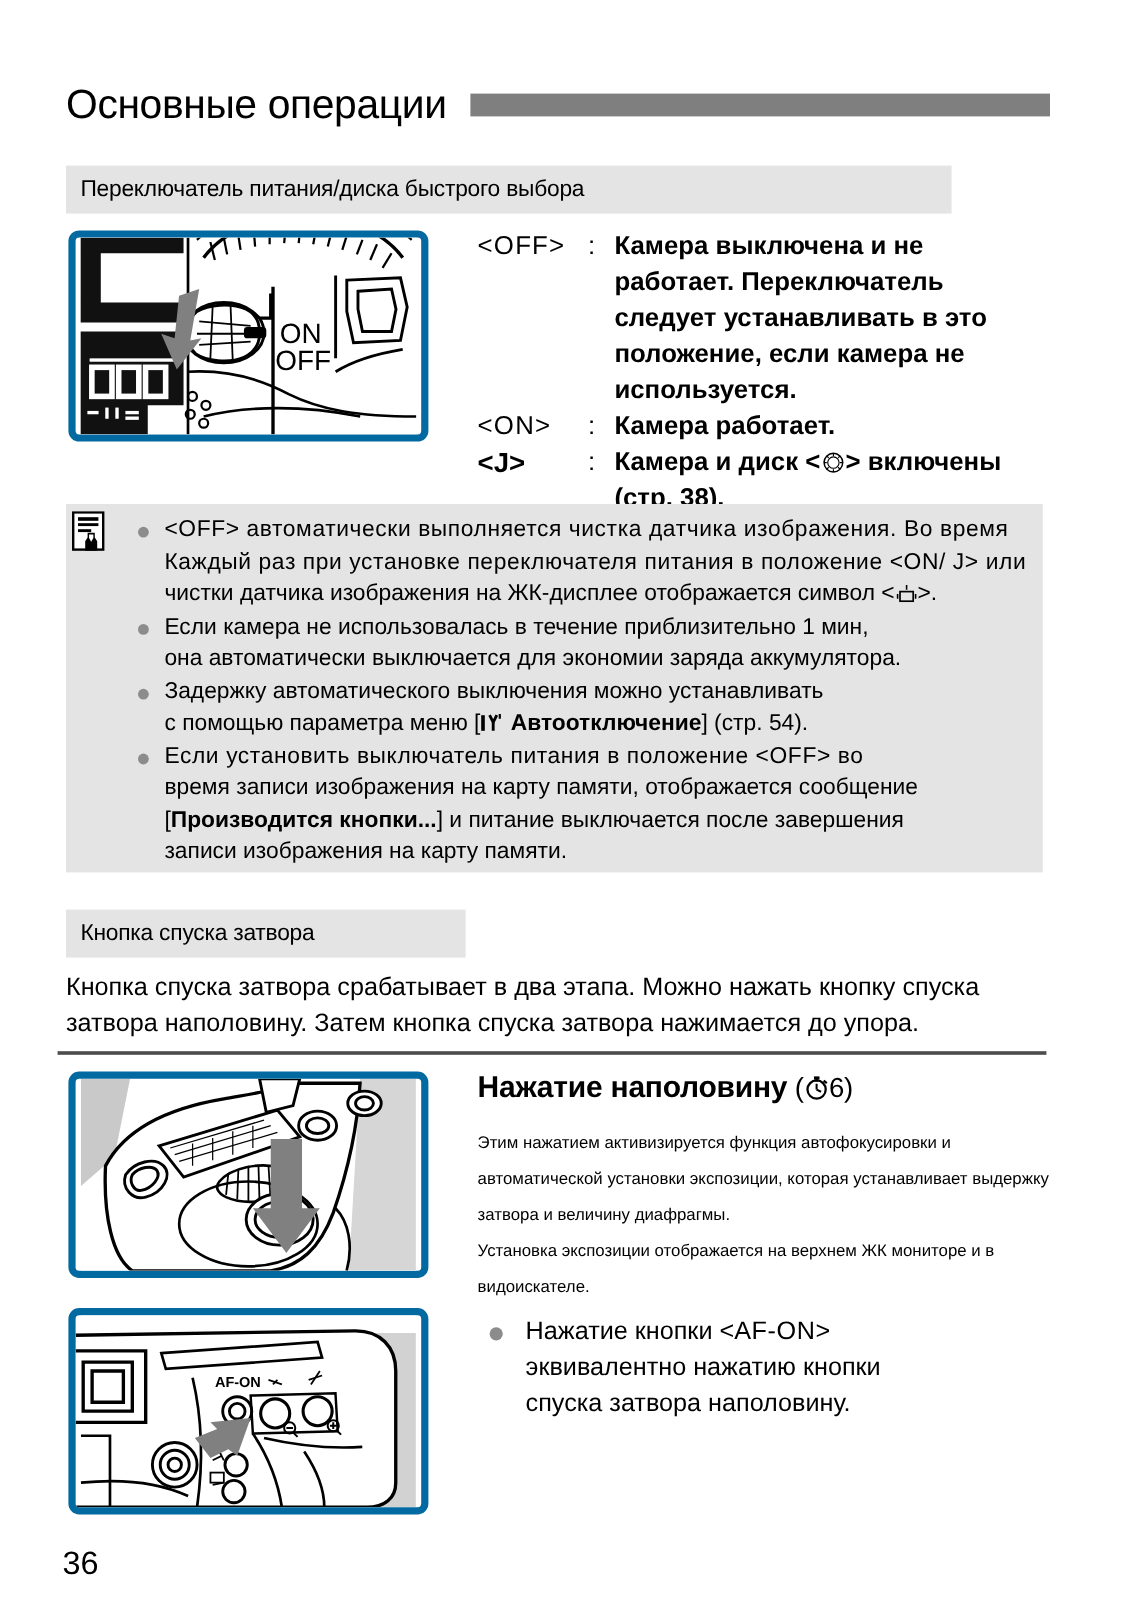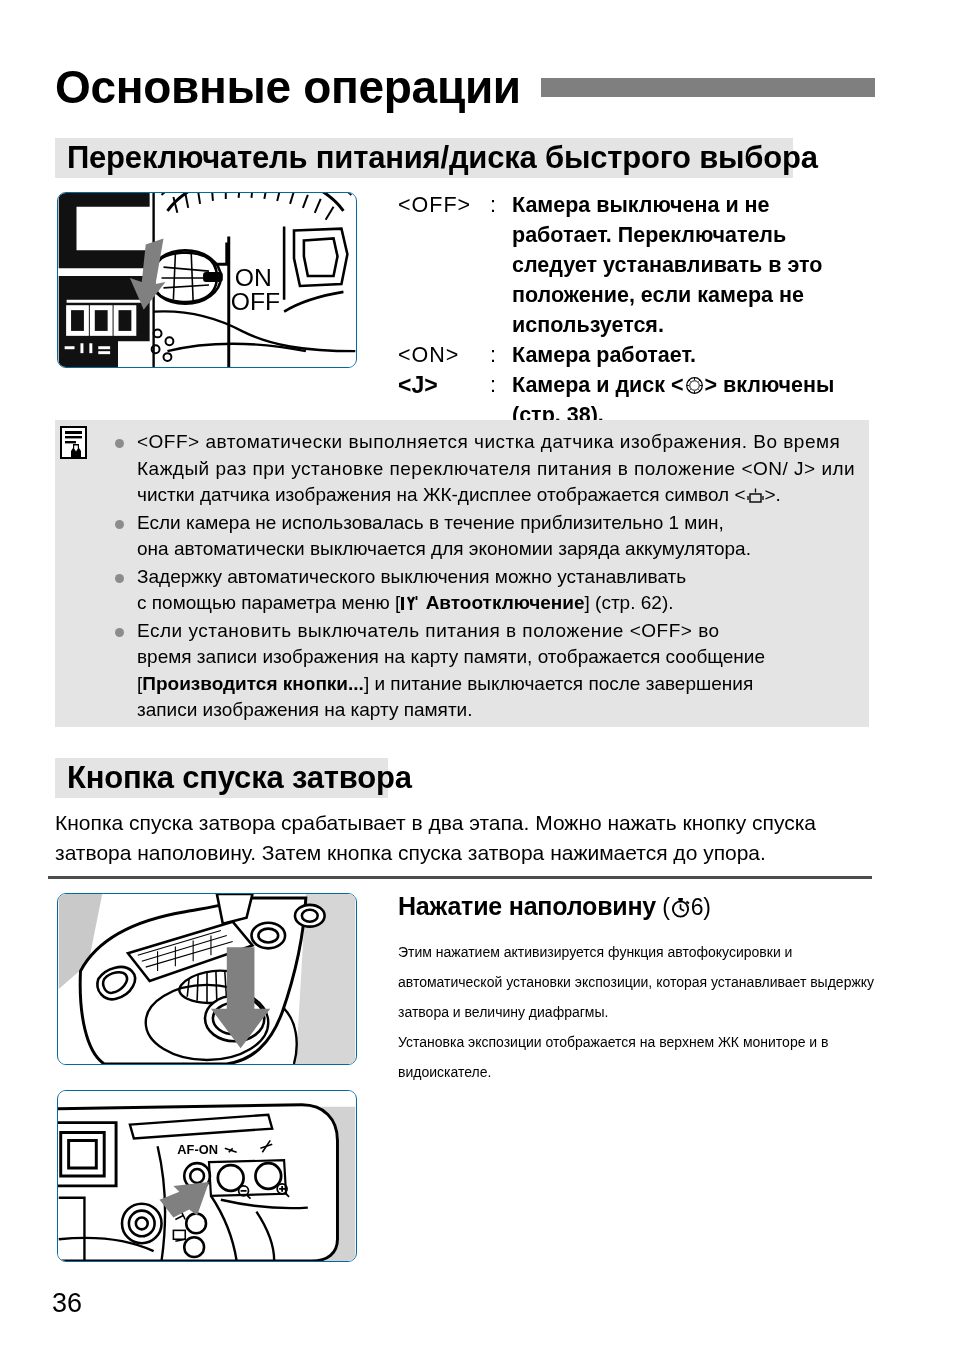--- a/index.html
+++ b/index.html
@@ -16,52 +16,52 @@
   }
 
   
   .chapter-row {
     position: absolute;
     left: 55px; top: 62px;
     width: 820px; height: 50px;
     display: flex; align-items: center;
   }
   .chapter-title {
-    font-size: 46px;
-    font-weight: bold;
+    font-size: 34px;
+    font-weight: normal;
     letter-spacing: -0.3px;
     white-space: nowrap;
   }
   .chapter-bar {
     margin-left: 20px;
     flex: 1;
     height: 19px;
     background: #7f7f7f;
   }
 
   
   .section-head {
     position: absolute;
     background: #e4e4e4;
     display: flex; align-items: center;
     padding-left: 12px;
   }
   .section-head .txt {
-    font-size: 31px;
-    font-weight: bold;
+    font-size: 19px;
+    font-weight: normal;
     letter-spacing: -0.2px;
     white-space: nowrap;
   }
   #sec1 { left: 55px; top: 138px; width: 738px; height: 40px; }
   #sec2 { left: 55px; top: 758px; width: 333px; height: 40px; }
 
   
   .figure {
     position: absolute;
-    border: 1px solid #0369a1;
+    border: 6px solid #0369a1;
     border-radius: 9px;
     background: #fff;
     overflow: hidden;
   }
   #fig-power  { left: 57px; top: 192px;  width: 300px; height: 176px; }
   #fig-top    { left: 57px; top: 893px;  width: 300px; height: 172px; }
   #fig-back   { left: 57px; top: 1090px; width: 300px; height: 172px; }
   .figure svg { display: block; width: 100%; height: 100%; }
 
   
@@ -369,21 +369,21 @@
     </div>
 
     <div class="note-item">
       <span class="note-bullet"></span>
       <span class="ind">Задержку автоматического выключения можно устанавливать</span>
       <span class="ind">с помощью параметра меню [<span style="display:inline-block;vertical-align:-3px;width:20px;height:17px;"><svg viewBox="0 0 20 17" xmlns="http://www.w3.org/2000/svg">
               <rect x="1" y="2" width="3" height="13" fill="#000"></rect>
               <path d="M8 2 L11 8 L14 2" fill="none" stroke="#000" stroke-width="2.4"></path>
               <path d="M11 8 L11 15" stroke="#000" stroke-width="2.4"></path>
               <path d="M16.5 1 L16.5 5" stroke="#000" stroke-width="1.8"></path>
-            </svg></span> <span class="b">Автоотключение</span>] <span>(стр. 62).</span></span>
+            </svg></span> <span class="b">Автоотключение</span>] <span>(стр. 54).</span></span>
     </div>
 
     <div class="note-item">
       <span class="note-bullet"></span>
       <span class="ind mono-tag">Если установить выключатель питания в положение &lt;OFF&gt; во</span>
       <span class="ind">время записи изображения на карту памяти, отображается сообщение</span>
       <span class="ind">[<span class="b">Производится кнопки...</span>] и питание выключается после завершения</span>
       <span class="ind">записи изображения на карту памяти.</span>
     </div>
 
@@ -555,16 +555,22 @@
             <rect x="9.4" y="3" width="2.4" height="2.4" fill="#000"></rect>
             <path d="M10.5 12 L10.5 7.2" stroke="#000" stroke-width="1.7"></path>
             <path d="M10.5 12 L14.2 13.8" stroke="#000" stroke-width="1.7"></path>
             <path d="M16.4 4.6 L19 6.6" stroke="#000" stroke-width="1.9"></path>
           </svg></span><span>6</span><span>)</span></span>
   </div>
 
   <p>Этим нажатием активизируется функция автофокусировки и автоматической установки экспозиции, которая устанавливает выдержку затвора и величину диафрагмы.</p>
   <p>Установка экспозиции отображается на верхнем ЖК мониторе и в видоискателе.</p>
 
+  <div class="bullet-item">
+    <span class="dot"></span>
+    <span><span>Нажатие кнопки &lt;</span><span class="mono-tag">AF-ON</span><span>&gt;</span></span><br>
+    <span>эквивалентно нажатию кнопки</span><br>
+    <span>спуска затвора наполовину.</span>
+  </div>
 
 </div>
 
 <div class="page-num">36</div>
 
 </body></html>

